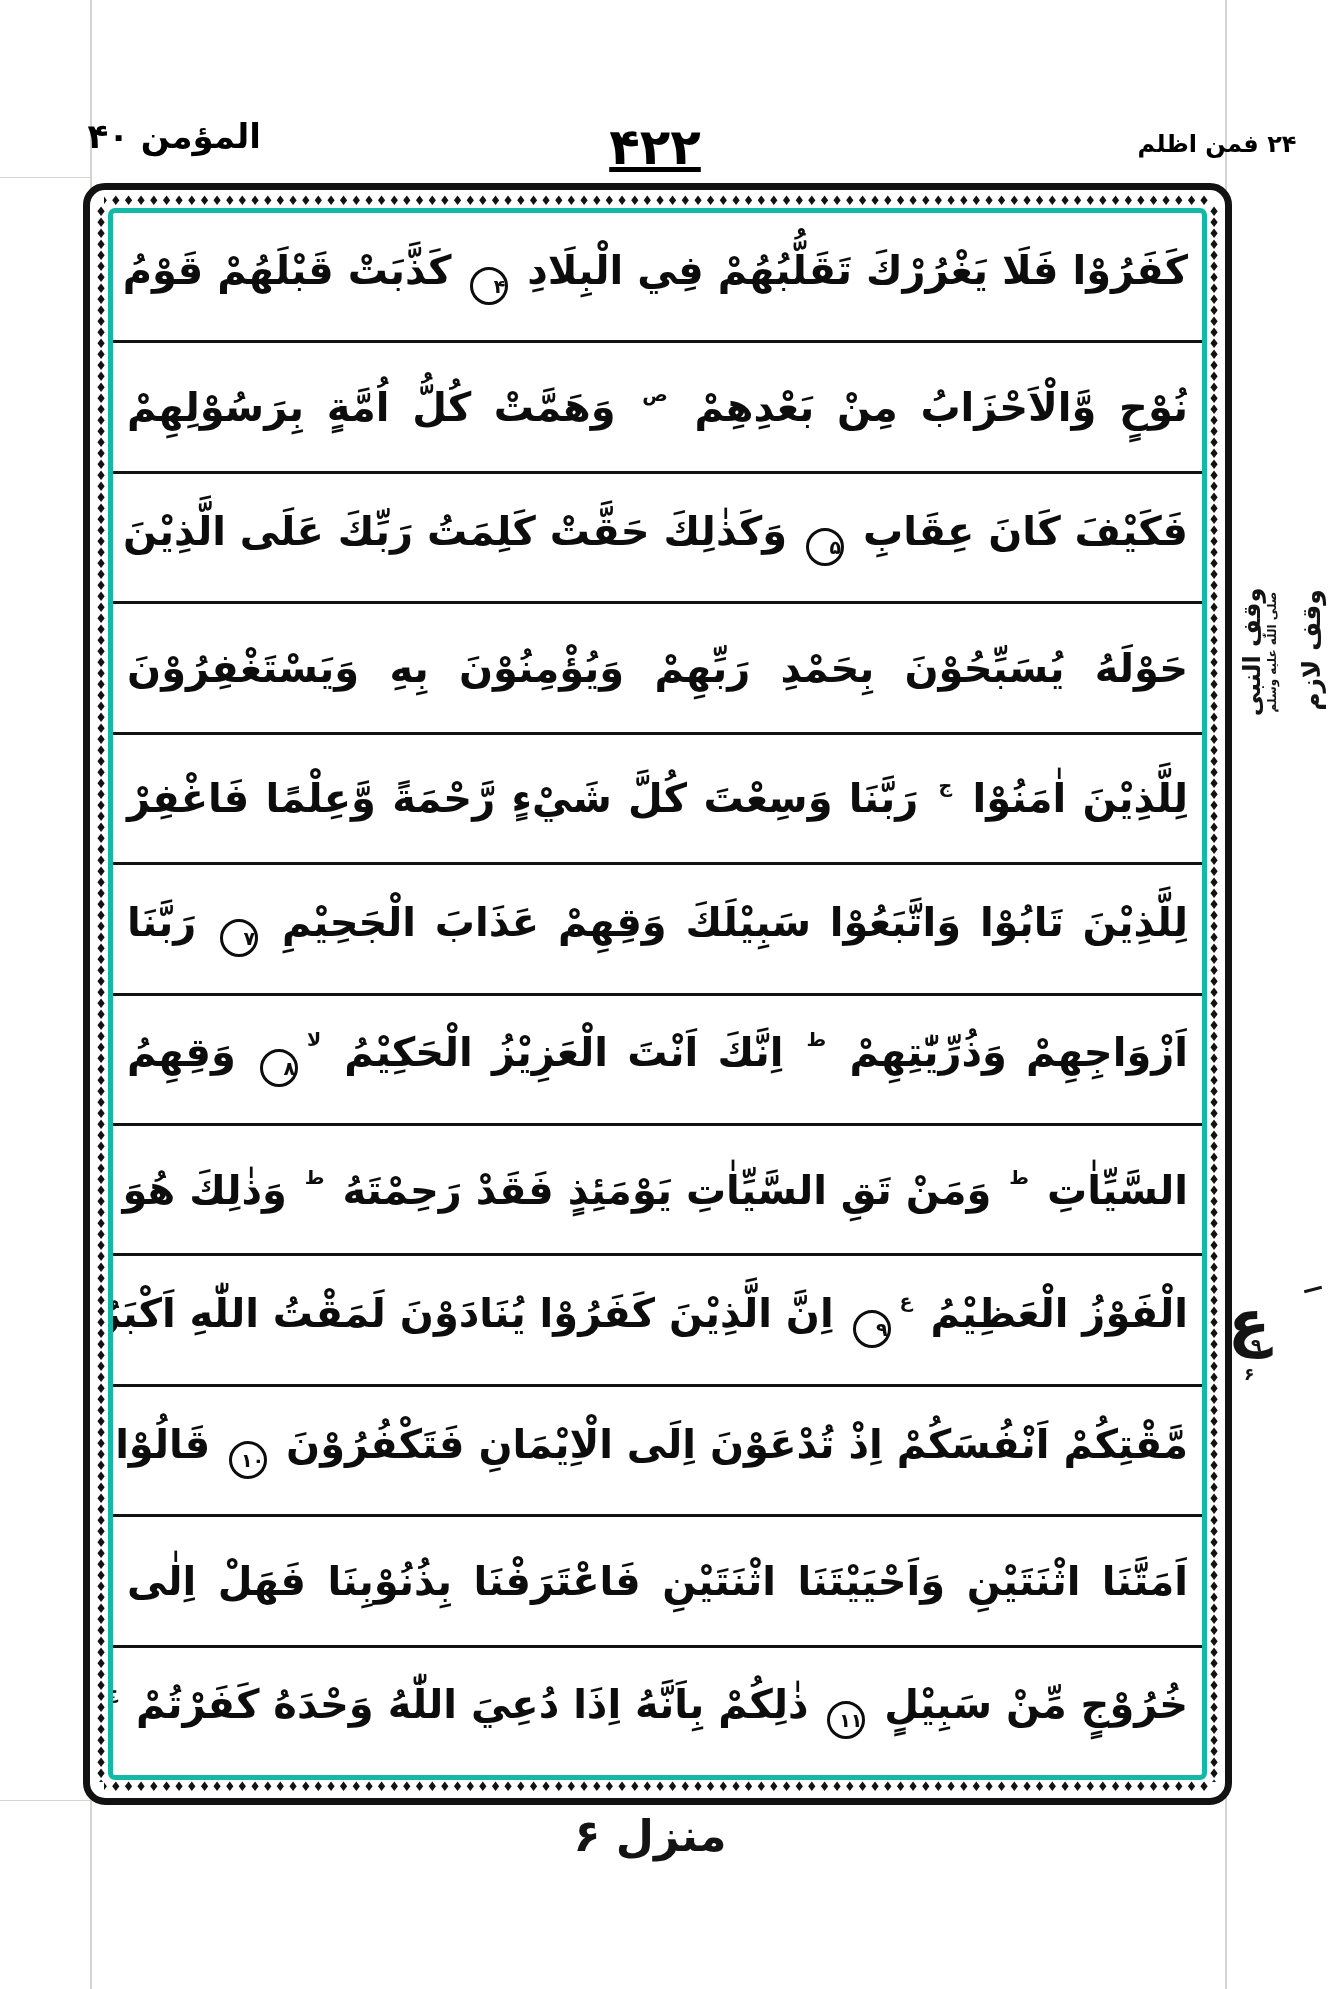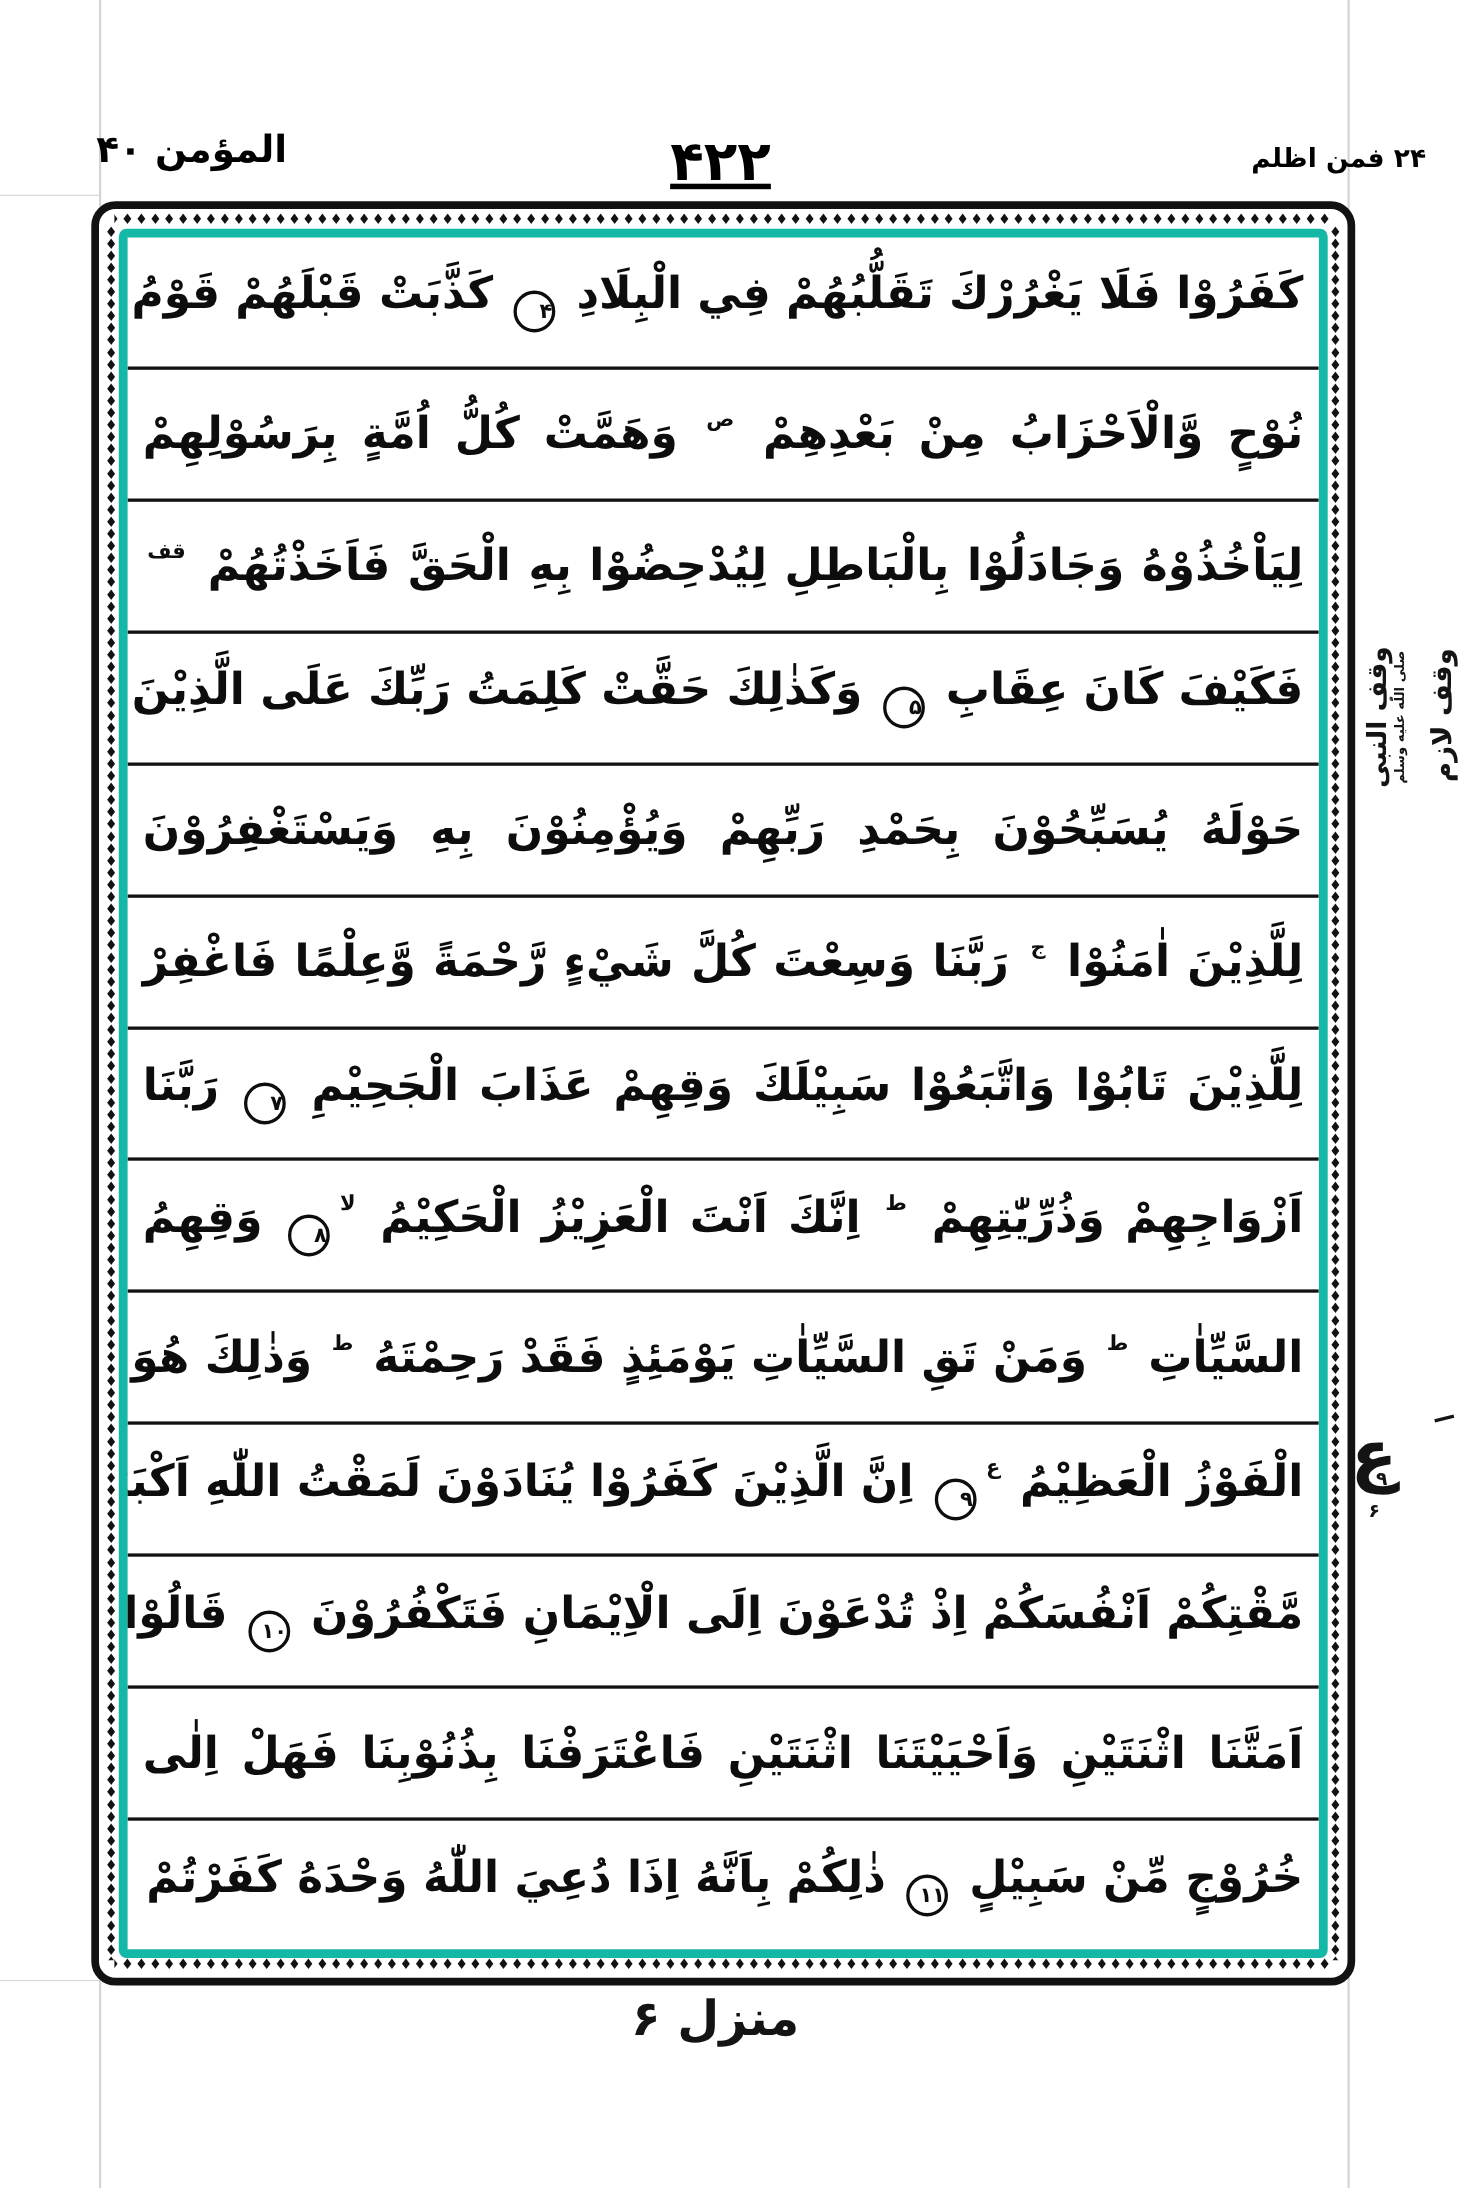--- a/index.html
+++ b/index.html
@@ -28,21 +28,21 @@
           letter-spacing:1px;white-space:nowrap;text-align:center;}
   .bead-top{top:4px;}
   .bead-bottom{bottom:4px;}
   .bead-v{top:16px;bottom:16px;width:14px;font-size:13px;line-height:11px;
           word-break:break-all;text-align:center;}
   .bead-left{left:4px;}
   .bead-right{right:4px;}
 
   .innerbox{
     position:absolute;left:18px;right:18px;top:18px;bottom:18px;
-    border:8px solid #14b8a6;border-radius:7px;
+    border:5px solid #14b8a6;border-radius:7px;
     display:flex;flex-direction:column;overflow:hidden;background:#fff;
   }
   .qrow{flex:1 1 0;border-bottom:3px solid #121212;display:flex;align-items:center;overflow:visible;}
   .qrow:last-child{border-bottom:none;}
   .qtext{
     width:100%;direction:rtl;unicode-bidi:embed;
     text-align:justify;text-align-last:justify;-moz-text-align-last:justify;text-justify:inter-word;
     font-size:40px;font-weight:bold;line-height:1.05;padding:0 14px;white-space:nowrap;color:#0d0d0d;
   }
   .vnum{
@@ -97,23 +97,20 @@
     <div class="bead bead-v bead-left">♦♦♦♦♦♦♦♦♦♦♦♦♦♦♦♦♦♦♦♦♦♦♦♦♦♦♦♦♦♦♦♦♦♦♦♦♦♦♦♦♦♦♦♦♦♦♦♦♦♦♦♦♦♦♦♦♦♦♦♦♦♦♦♦♦♦♦♦♦♦♦♦♦♦♦♦♦♦♦♦♦♦♦♦♦♦♦♦♦♦♦♦♦♦♦♦♦♦♦♦♦♦♦♦♦♦♦♦♦♦♦♦♦♦♦♦♦♦♦♦♦♦♦♦♦♦♦♦♦♦♦♦♦♦♦♦♦♦♦♦♦♦♦♦♦♦♦♦♦♦</div>
     <div class="bead bead-v bead-right">♦♦♦♦♦♦♦♦♦♦♦♦♦♦♦♦♦♦♦♦♦♦♦♦♦♦♦♦♦♦♦♦♦♦♦♦♦♦♦♦♦♦♦♦♦♦♦♦♦♦♦♦♦♦♦♦♦♦♦♦♦♦♦♦♦♦♦♦♦♦♦♦♦♦♦♦♦♦♦♦♦♦♦♦♦♦♦♦♦♦♦♦♦♦♦♦♦♦♦♦♦♦♦♦♦♦♦♦♦♦♦♦♦♦♦♦♦♦♦♦♦♦♦♦♦♦♦♦♦♦♦♦♦♦♦♦♦♦♦♦♦♦♦♦♦♦♦♦♦♦</div>
     <div class="innerbox">
         <div class="qrow">
           <div class="qtext">كَفَرُوْا فَلَا يَغْرُرْكَ تَقَلُّبُهُمْ فِي الْبِلَادِ <span class="vnum">۴</span> كَذَّبَتْ قَبْلَهُمْ قَوْمُ</div>
         </div>
         <div class="qrow">
           <div class="qtext">نُوْحٍ وَّالْاَحْزَابُ مِنْ بَعْدِهِمْ <span class="waqf">ص</span> وَهَمَّتْ كُلُّ اُمَّةٍ بِرَسُوْلِهِمْ</div>
         </div>
         <div class="qrow">
-          <div class="qtext">لِيَاْخُذُوْهُ وَجَادَلُوْا بِالْبَاطِلِ لِيُدْحِضُوْا بِهِ الْحَقَّ فَاَخَذْتُهُمْ <span class="waqf">قف</span></div>
-        </div>
-        <div class="qrow">
           <div class="qtext">فَكَيْفَ كَانَ عِقَابِ <span class="vnum">۵</span> وَكَذٰلِكَ حَقَّتْ كَلِمَتُ رَبِّكَ عَلَى الَّذِيْنَ</div>
         </div>
         <div class="qrow">
           <div class="qtext">حَوْلَهُ يُسَبِّحُوْنَ بِحَمْدِ رَبِّهِمْ وَيُؤْمِنُوْنَ بِهِ وَيَسْتَغْفِرُوْنَ</div>
         </div>
         <div class="qrow">
           <div class="qtext">لِلَّذِيْنَ اٰمَنُوْا <span class="waqf">ج</span> رَبَّنَا وَسِعْتَ كُلَّ شَيْءٍ رَّحْمَةً وَّعِلْمًا فَاغْفِرْ</div>
         </div>
         <div class="qrow">
           <div class="qtext">لِلَّذِيْنَ تَابُوْا وَاتَّبَعُوْا سَبِيْلَكَ وَقِهِمْ عَذَابَ الْجَحِيْمِ <span class="vnum">۷</span> رَبَّنَا</div>

